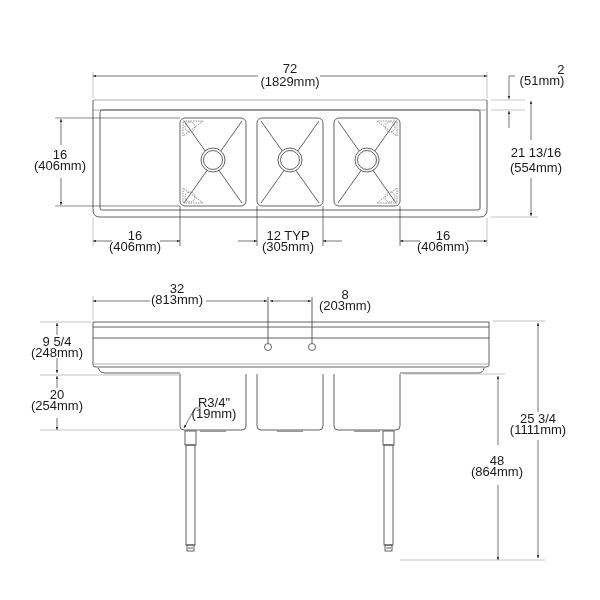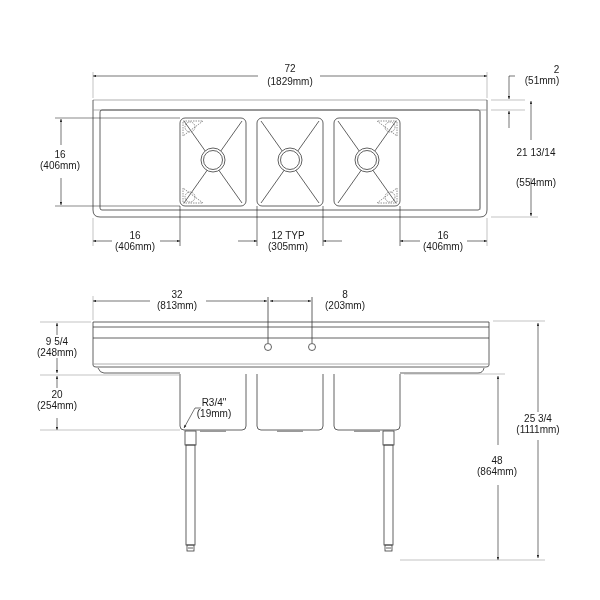--- a/index.html
+++ b/index.html
@@ -1,18 +1,18 @@
 <!DOCTYPE html>
 <html><head>
 <meta charset="utf-8">
 <style>
   html, body { margin:0; padding:0; background:#ffffff; }
   body { width:600px; height:600px; position:relative; overflow:hidden; font-family:"Liberation Sans", sans-serif; }
   svg { position:absolute; left:0; top:0; }
-  .dimtxt { position:absolute; font-family:"Liberation Sans", sans-serif; font-size:10px; color:#1a1a1a; text-align:center; line-height:11px; white-space:nowrap; transform:translateX(-50%); }
+  .dimtxt { position:absolute; font-family:"Liberation Sans", sans-serif; font-size:13px; color:#1a1a1a; text-align:center; line-height:11px; white-space:nowrap; transform:translateX(-50%); }
 </style>
 </head>
 <body>
 
 <svg width="600" height="600" viewBox="0 0 600 600">
   <defs>
     <marker id="arr" viewBox="0 0 10 10" refX="10" refY="5" markerWidth="7" markerHeight="5" orient="auto-start-reverse">
       <path d="M0,1.5 L10,5 L0,8.5 z" fill="#1a1a1a"></path>
     </marker>
   </defs>
@@ -176,41 +176,41 @@
 
 <div class="dimtxt" style="left:290px;top:63px;">
   <div>72</div>
   <div style="margin-top:2px">(1829mm)</div>
 </div>
 <div class="dimtxt" style="left:542px;top:64px;">
   <div style="text-align:right;padding-left:14px">2</div>
   <div>(51mm)</div>
 </div>
 <div class="dimtxt" style="left:536px;top:147px;">
-  <div>21 13/14</div>
-  <div style="margin-top:19px">(554mm)</div>
+  <div>21 13/16</div>
+  <div style="margin-top:4px">(554mm)</div>
 </div>
 <div class="dimtxt" style="left:60px;top:149px;">
   <div>16</div>
   <div>(406mm)</div>
 </div>
 <div class="dimtxt" style="left:135px;top:230px;">
   <div>16</div>
   <div>(406mm)</div>
 </div>
 <div class="dimtxt" style="left:288px;top:230px;">
   <div>12 TYP</div>
   <div>(305mm)</div>
 </div>
 <div class="dimtxt" style="left:443px;top:230px;">
   <div>16</div>
   <div>(406mm)</div>
 </div>
 
-<div class="dimtxt" style="left:177px;top:289px;">
+<div class="dimtxt" style="left:177px;top:283px;">
   <div>32</div>
   <div>(813mm)</div>
 </div>
 <div class="dimtxt" style="left:345px;top:289px;">
   <div>8</div>
   <div>(203mm)</div>
 </div>
 <div class="dimtxt" style="left:57px;top:336px;">
   <div>9 5/4</div>
   <div>(248mm)</div>

